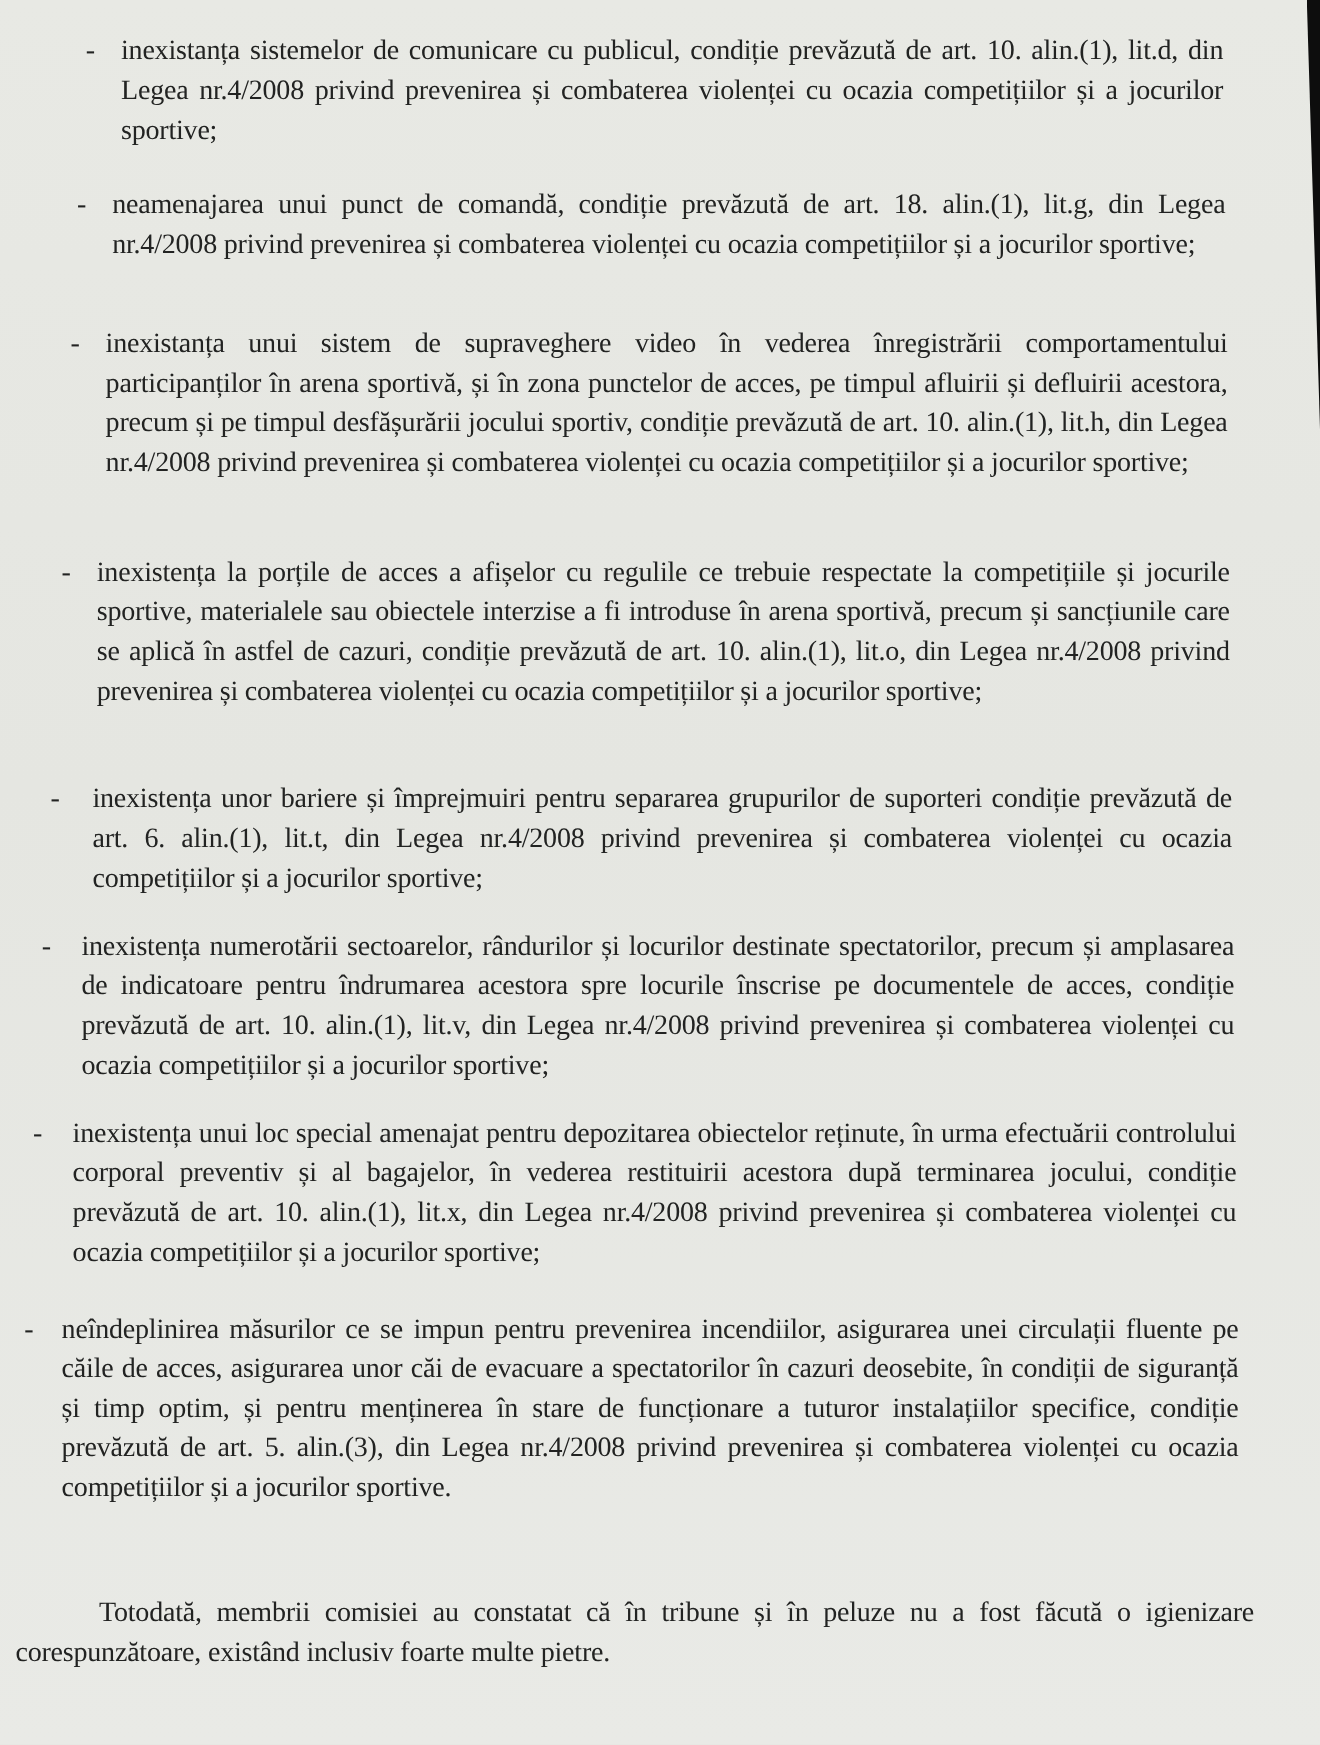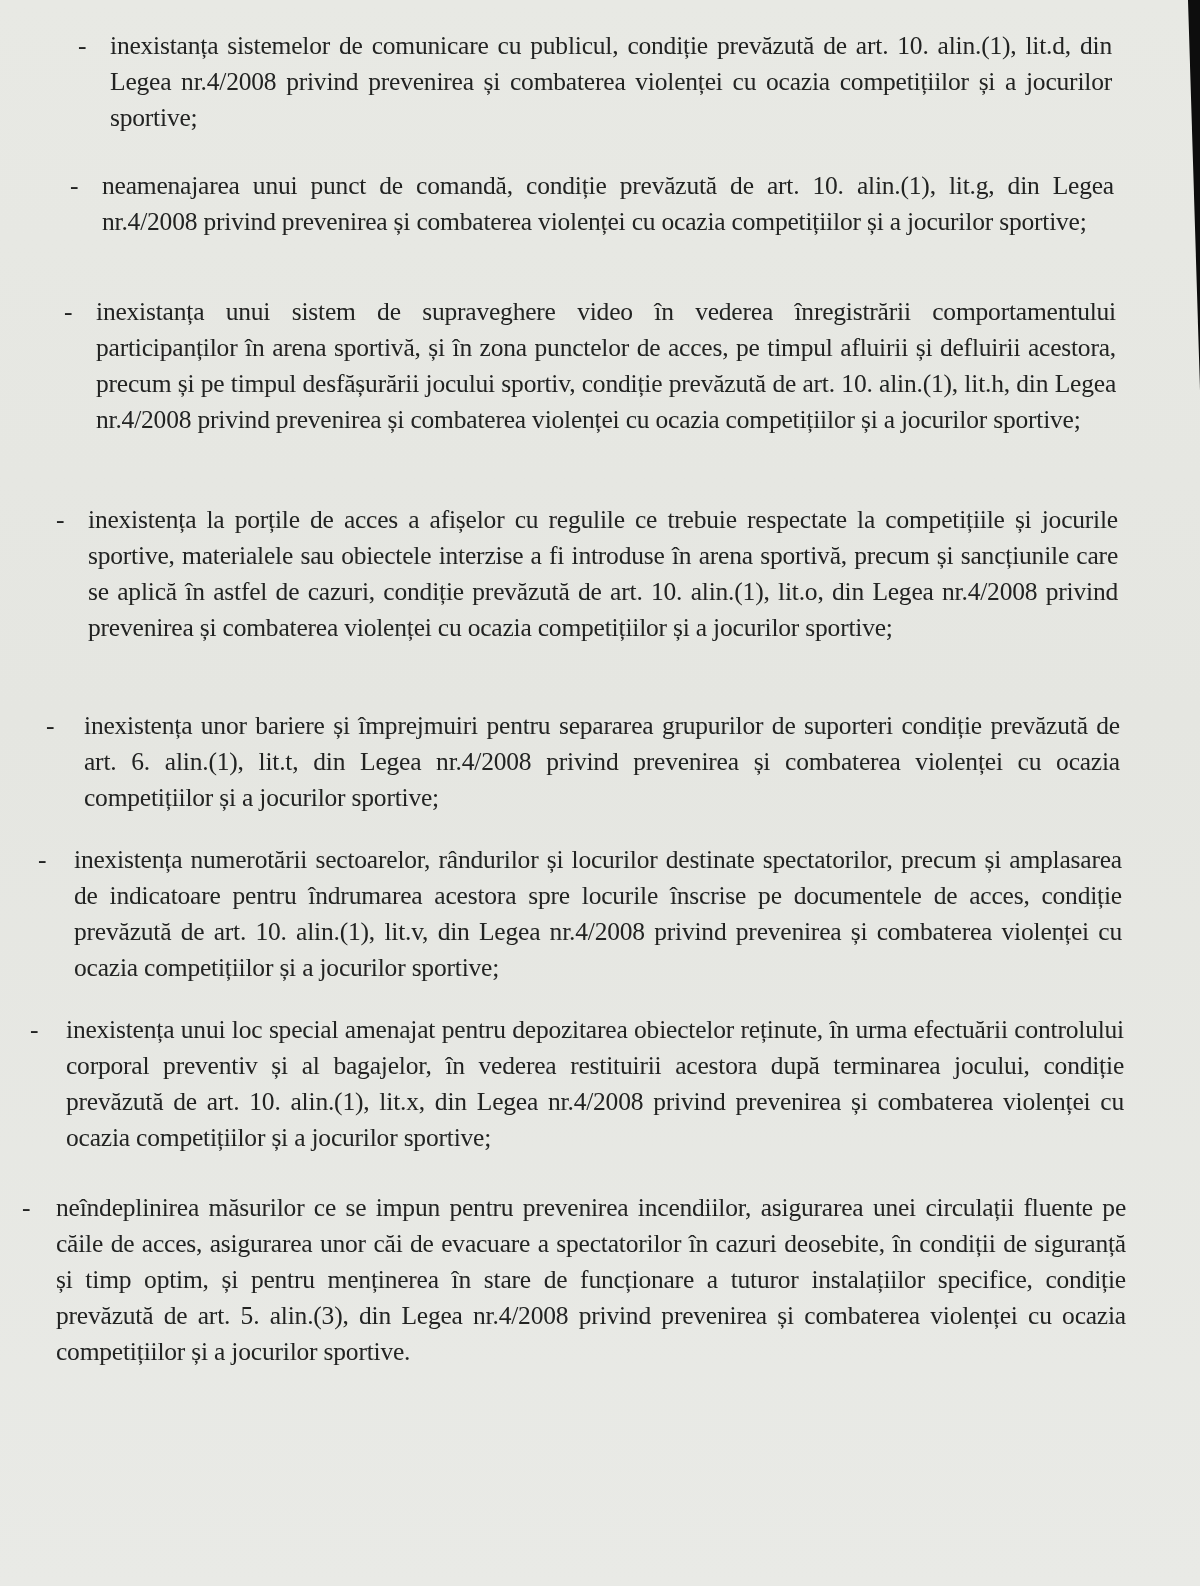--- a/index.html
+++ b/index.html
@@ -63,21 +63,21 @@
 <div class="paper">
   <div class="edge-shadow"></div>
 
   <div class="item" style="left:110px; top:28px; width:1002px;">
     <span class="dash" style="left:-32px;">-</span>
     <span class="text">inexistanța sistemelor de comunicare cu publicul, condiție prevăzută de art. 10. alin.(1), lit.d, din Legea nr.4/2008 privind prevenirea și combaterea violenței cu ocazia competițiilor și a jocurilor sportive;</span>
   </div>
 
   <div class="item" style="left:102px; top:168px; width:1012px;">
     <span class="dash" style="left:-32px;">-</span>
-    <span class="text">neamenajarea unui punct de comandă, condiție prevăzută de art. 10. alin.(1), lit.g, din Legea nr.4/2008 privind prevenirea și combaterea violenței cu ocazia competițiilor și a jocurilor sportive;</span>
+    <span class="text">neamenajarea unui punct de comandă, condiție prevăzută de art. 18. alin.(1), lit.g, din Legea nr.4/2008 privind prevenirea și combaterea violenței cu ocazia competițiilor și a jocurilor sportive;</span>
   </div>
 
   <div class="item" style="left:96px; top:294px; width:1020px;">
     <span class="dash" style="left:-32px;">-</span>
     <span class="text">inexistanța unui sistem de supraveghere video în vederea înregistrării comportamentului participanților în arena sportivă, și în zona punctelor de acces, pe timpul afluirii și defluirii acestora, precum și pe timpul desfășurării jocului sportiv, condiție prevăzută de art. 10. alin.(1), lit.h, din Legea nr.4/2008 privind prevenirea și combaterea violenței cu ocazia competițiilor și a jocurilor sportive;</span>
   </div>
 
   <div class="item" style="left:88px; top:502px; width:1030px;">
     <span class="dash" style="left:-32px;">-</span>
     <span class="text">inexistența la porțile de acces a afișelor cu regulile ce trebuie respectate la competițiile și jocurile sportive, materialele sau obiectele interzise a fi introduse în arena sportivă, precum și sancțiunile care se aplică în astfel de cazuri, condiție prevăzută de art. 10. alin.(1), lit.o, din Legea nr.4/2008 privind prevenirea și combaterea violenței cu ocazia competițiilor și a jocurilor sportive;</span>
@@ -96,13 +96,16 @@
   <div class="item" style="left:66px; top:1012px; width:1058px;">
     <span class="dash" style="left:-36px;">-</span>
     <span class="text">inexistența unui loc special amenajat pentru depozitarea obiectelor reținute, în urma efectuării controlului corporal preventiv și al bagajelor, în vederea restituirii acestora după terminarea jocului, condiție prevăzută de art. 10. alin.(1), lit.x, din Legea nr.4/2008 privind prevenirea și combaterea violenței cu ocazia competițiilor și a jocurilor sportive;</span>
   </div>
 
   <div class="item" style="left:56px; top:1190px; width:1070px;">
     <span class="dash" style="left:-34px;">-</span>
     <span class="text">neîndeplinirea măsurilor ce se impun pentru prevenirea incendiilor, asigurarea unei circulații fluente pe căile de acces, asigurarea unor căi de evacuare a spectatorilor în cazuri deosebite, în condiții de siguranță și timp optim, și pentru menținerea în stare de funcționare a tuturor instalațiilor specifice, condiție prevăzută de art. 5. alin.(3), din Legea nr.4/2008 privind prevenirea și combaterea violenței cu ocazia competițiilor și a jocurilor sportive.</span>
   </div>
 
+  <div class="closing" style="top:1448px;">
+    <span class="indent"></span><span>Totodată, membrii comisiei au constatat că în tribune și în peluze nu a fost făcută o igienizare corespunzătoare, existând inclusiv foarte multe pietre.</span>
+  </div>
 </div>
 
 </body></html>

